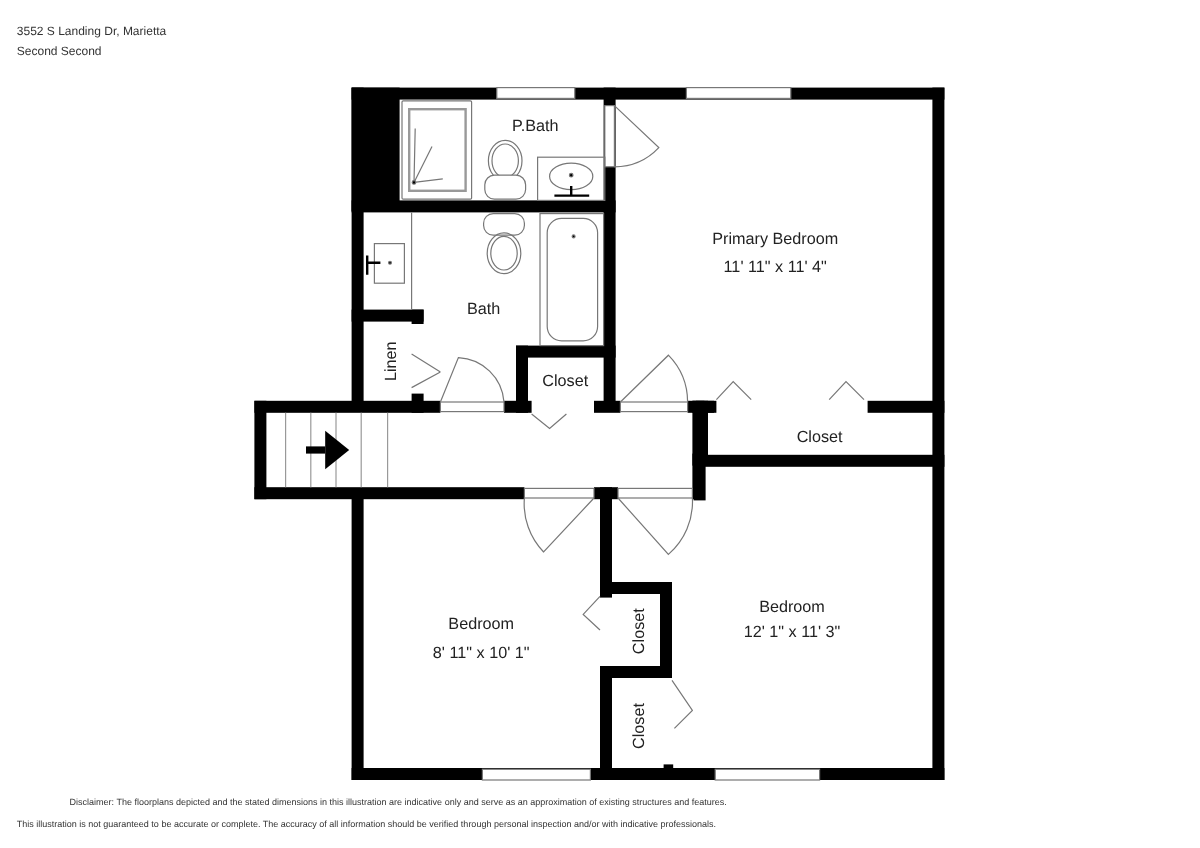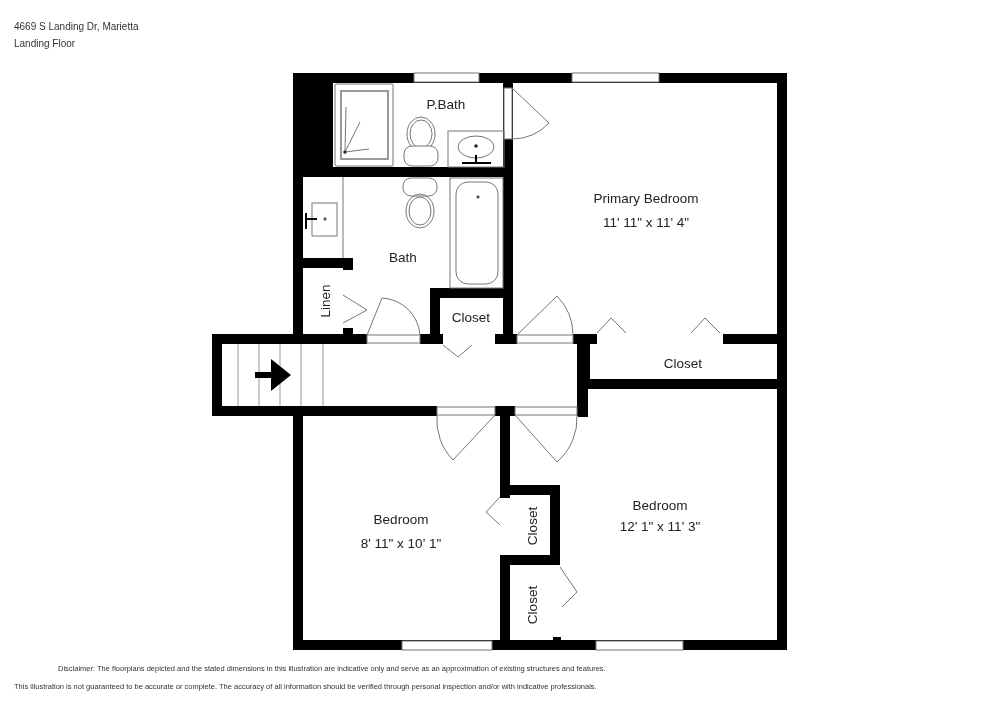--- a/index.html
+++ b/index.html
@@ -11,22 +11,22 @@
   .disc { position:absolute; left:14px; font-size:7.5px; color:#333; white-space:nowrap; }
   .disc.d1 { top:664px;padding-left:44px; }
   .disc.d2 { top:682px; }
   svg { position:absolute; left:0; top:0; }
   .room-label { font-family:"Liberation Sans", sans-serif; font-size:13.5px; fill:#222; }
   .small-label { font-family:"Liberation Sans", sans-serif; font-size:13.5px; fill:#222; }
 </style>
 </head>
 <body>
 
-<div class="hdr l1">4669 S Landing Dr, Marietta</div>
-<div class="hdr l2">Landing Floor</div>
+<div class="hdr l1">3552 S Landing Dr, Marietta</div>
+<div class="hdr l2">Second Second</div>
 
 <svg width="1000" height="707" viewBox="0 0 1000 707">
 
   <g fill="#000">
 
     <rect x="293" y="73" width="494" height="10"></rect>
 
     <rect x="293" y="73" width="40" height="103"></rect>
 
     <rect x="777" y="73" width="10" height="577"></rect>

